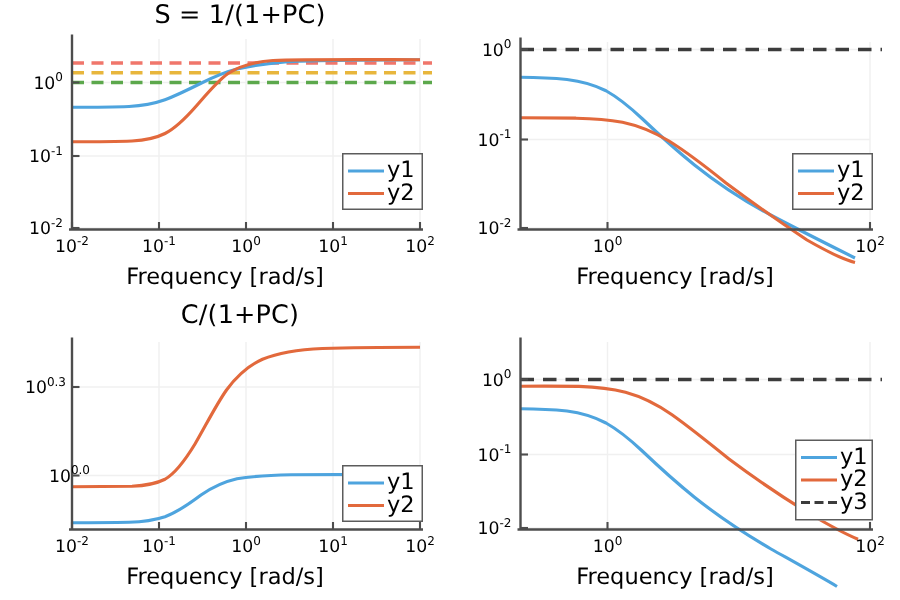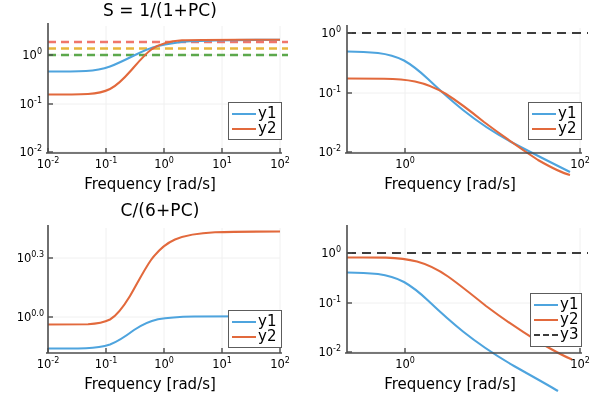--- a/index.html
+++ b/index.html
@@ -236,21 +236,21 @@
       <div class="legend-row">
         <span class="legend-swatch">
             <i style="border-top-color:#E2693C;"></i>
           </span>
         <span class="legend-label">y2</span>
       </div>
     </div>
   </div>
 
   <div class="panel" style="left:0px; top:200px;">
-    <div class="panel-title">C/(6+PC)</div>
+    <div class="panel-title">C/(1+PC)</div>
 
     <svg width="300" height="200" viewBox="0 0 300 200">
       <g stroke="#F0F0F0" stroke-width="1">
         <line x1="48" y1="28" x2="48" y2="153"></line>
         <line x1="106" y1="28" x2="106" y2="153"></line>
         <line x1="164" y1="28" x2="164" y2="153"></line>
         <line x1="222" y1="28" x2="222" y2="153"></line>
         <line x1="280" y1="28" x2="280" y2="153"></line>
         <line x1="48" y1="58" x2="280" y2="58"></line>
         <line x1="48" y1="117" x2="280" y2="117"></line>
@@ -271,21 +271,21 @@
         <line x1="48" y1="117" x2="53" y2="117"></line>
         <line x1="48" y1="153" x2="48" y2="148"></line>
         <line x1="106" y1="153" x2="106" y2="148"></line>
         <line x1="164" y1="153" x2="164" y2="148"></line>
         <line x1="222" y1="153" x2="222" y2="148"></line>
         <line x1="280" y1="153" x2="280" y2="148"></line>
       </g>
     </svg>
 
     <div class="ytick" style="top:58px; width:44px; left:0px;">10<sup>0.3</sup></div>
-    <div class="ytick" style="top:117px; width:44px; left:0px;">10<sup>0.0</sup></div>
+    <div class="ytick" style="top:117px; width:44px; left:0px;padding-left:16px;">10<sup>0.0</sup></div>
 
     <div class="xtick" style="top:158px; left:48px;">10<sup>-2</sup></div>
     <div class="xtick" style="top:158px; left:106px;">10<sup>-1</sup></div>
     <div class="xtick" style="top:158px; left:164px;">10<sup>0</sup></div>
     <div class="xtick" style="top:158px; left:222px;">10<sup>1</sup></div>
     <div class="xtick" style="top:158px; left:280px;">10<sup>2</sup></div>
 
     <div class="xlabel" style="top:175px;">Frequency [rad/s]</div>
 
     <div class="legend-box" style="left:228px; top:110px; width:54px; height:38px;">

